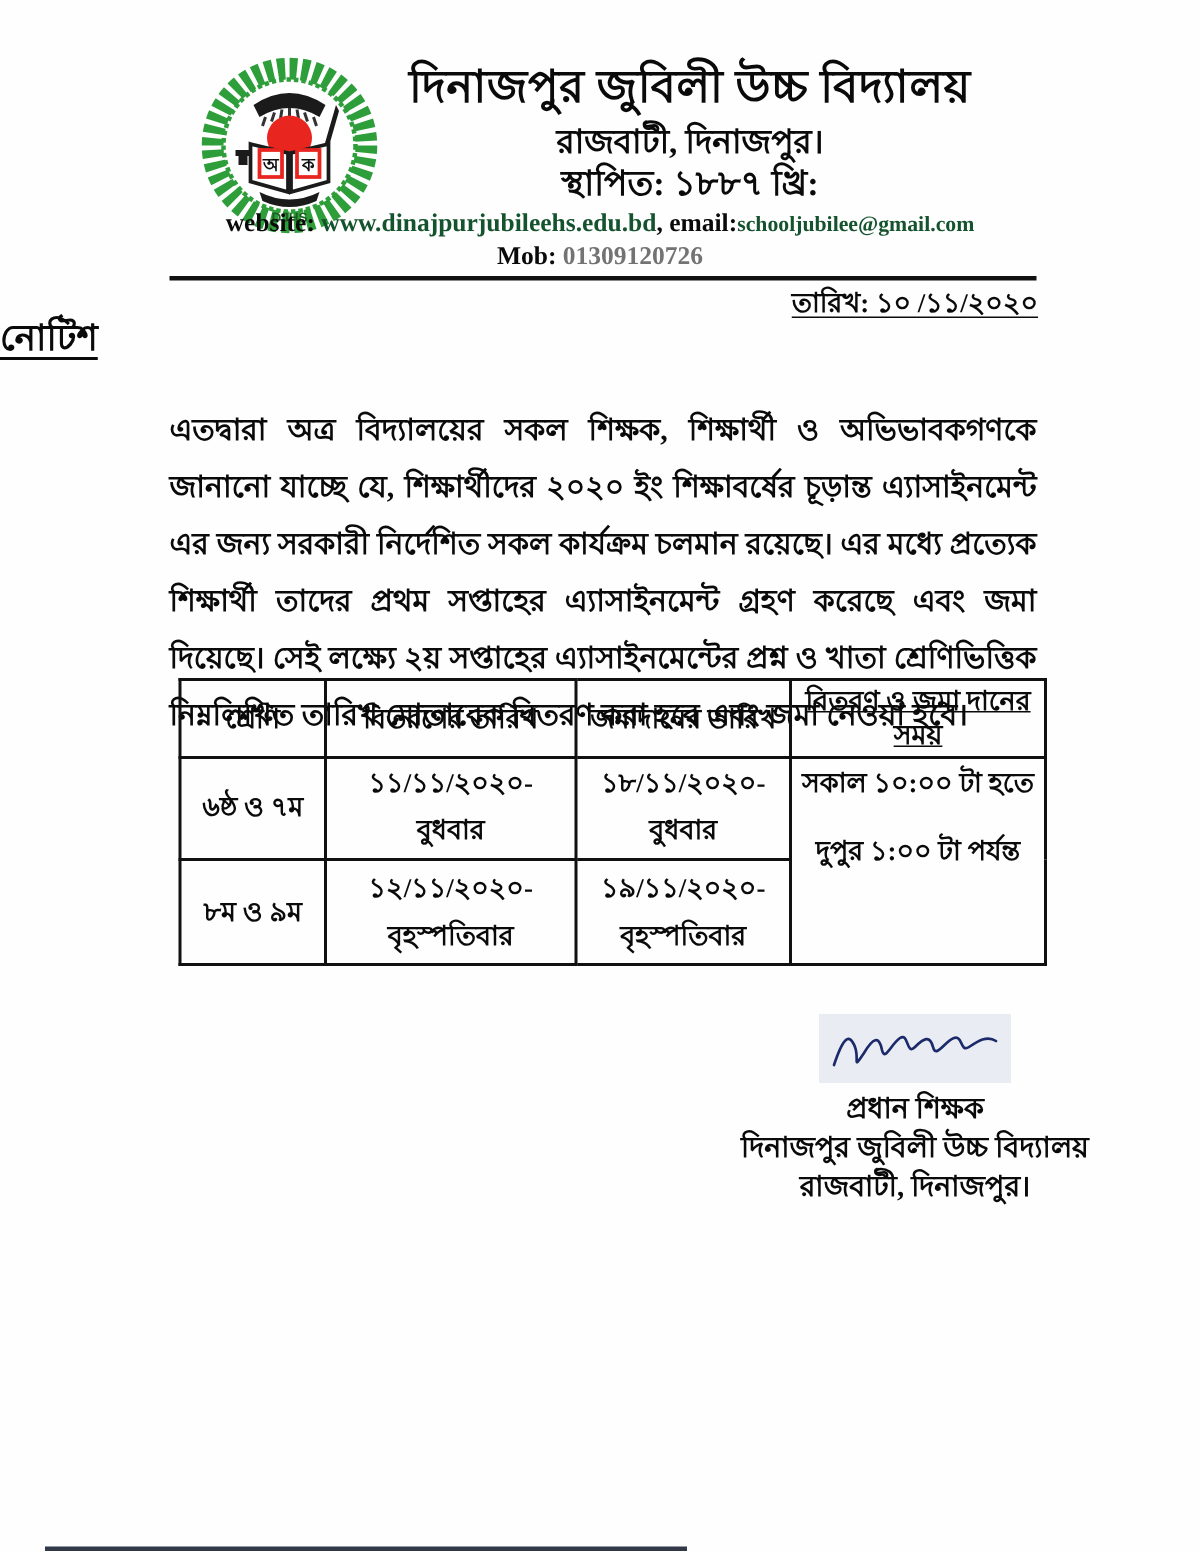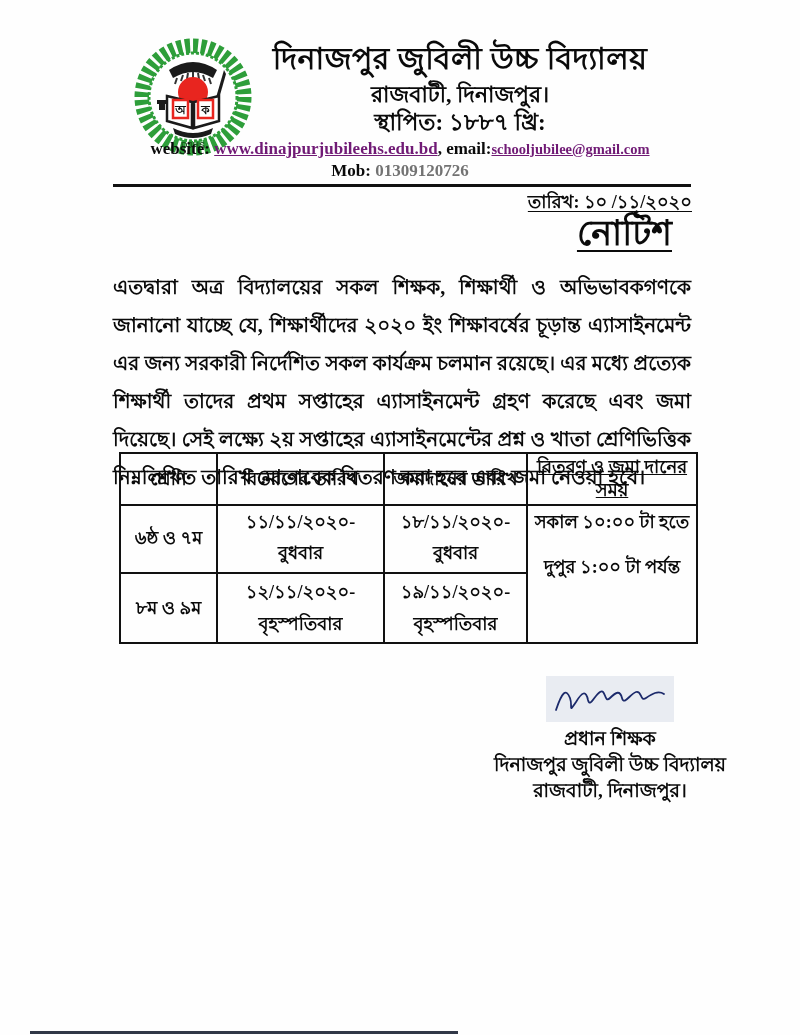--- a/index.html
+++ b/index.html
@@ -47,22 +47,21 @@
   .contact-line {
     position: absolute;
     left: 0; top: 139px;
     width: 800px;
     text-align: center;
     font-size: 17px;
     font-weight: bold;
   }
   .contact-line .lbl { color: #0a0a0a; }
   .link {
-    color: #701a75;
-    text-decoration: underline;
+    color: #14532d;
     cursor: pointer;
   }
   .email-link { font-size: 14.5px; }
   .mob-line {
     position: absolute;
     left: 0; top: 161px;
     width: 800px;
     text-align: center;
     font-size: 17px;
     font-weight: bold;
@@ -79,22 +78,22 @@
     right: 108px; top: 188px;
     font-size: 18px;
     font-weight: bold;
     text-decoration: underline;
     text-underline-offset: 3px;
   }
   .notice-title {
     position: absolute;
     left: 0; top: 206px;
     width: 672px;
-    text-align: right;
-    font-size: 35px;
+    text-align: left;
+    font-size: 24px;
     font-weight: bold;
     text-decoration: underline;
     text-decoration-thickness: 2px;
     text-underline-offset: 5px;
   }
   
   .para1 {
     position: absolute;
     left: 113px; top: 268px;
     width: 578px;

